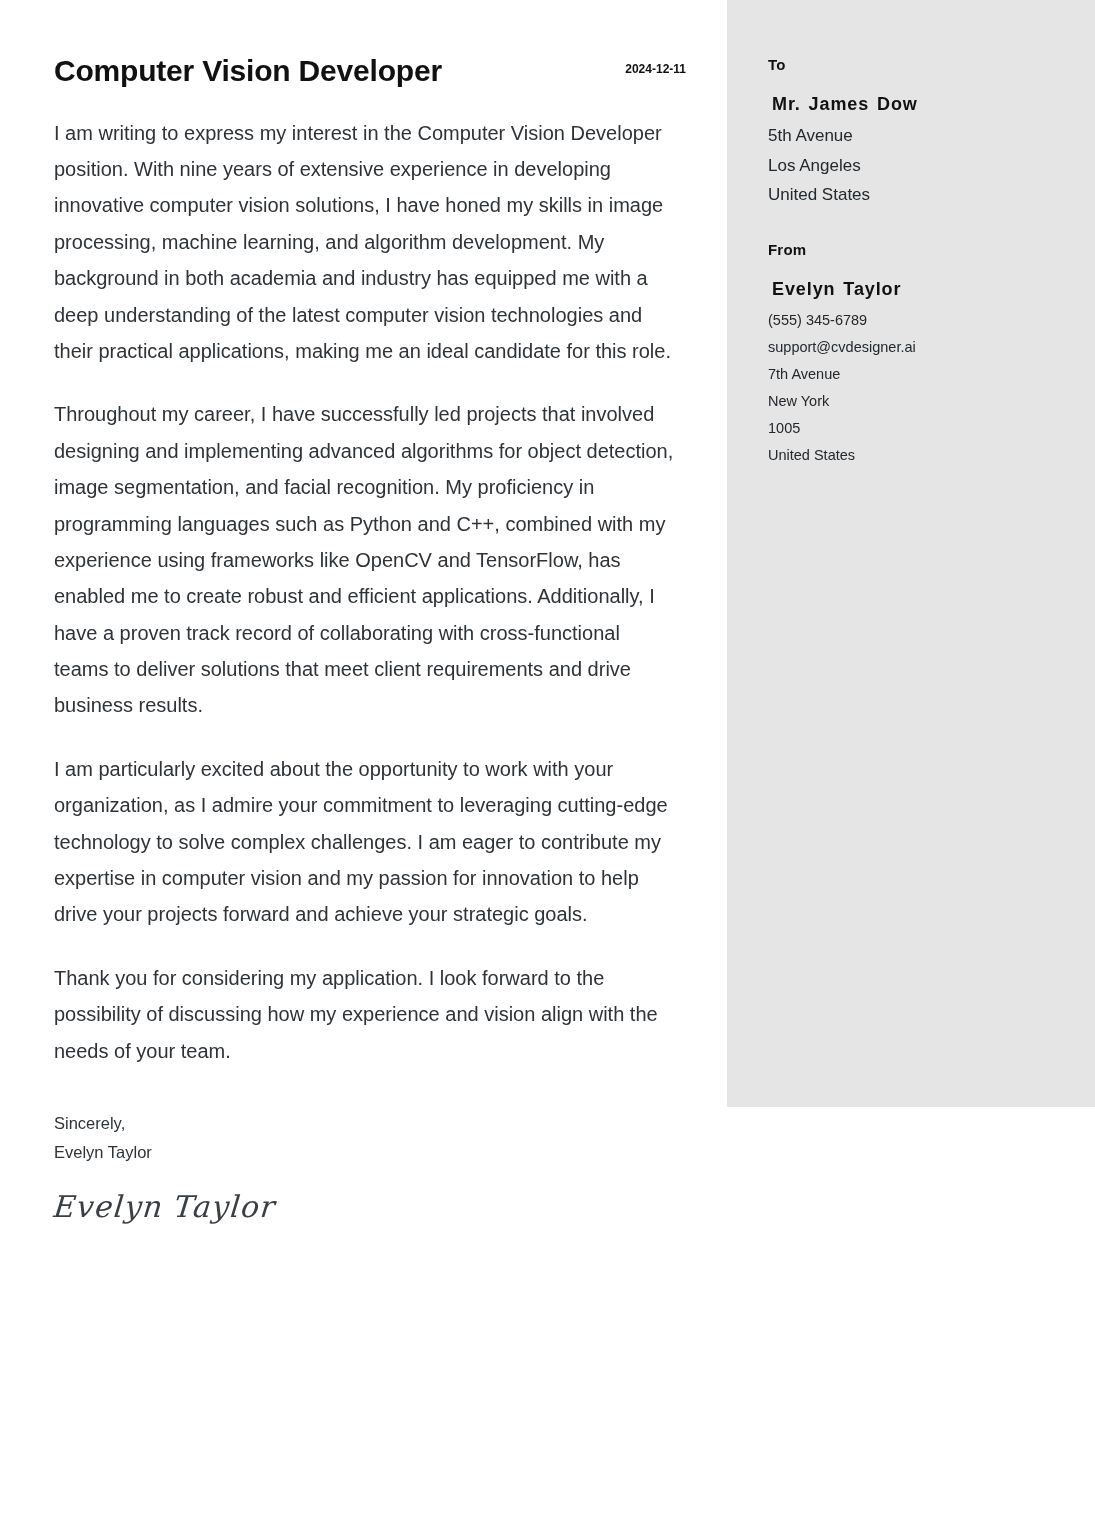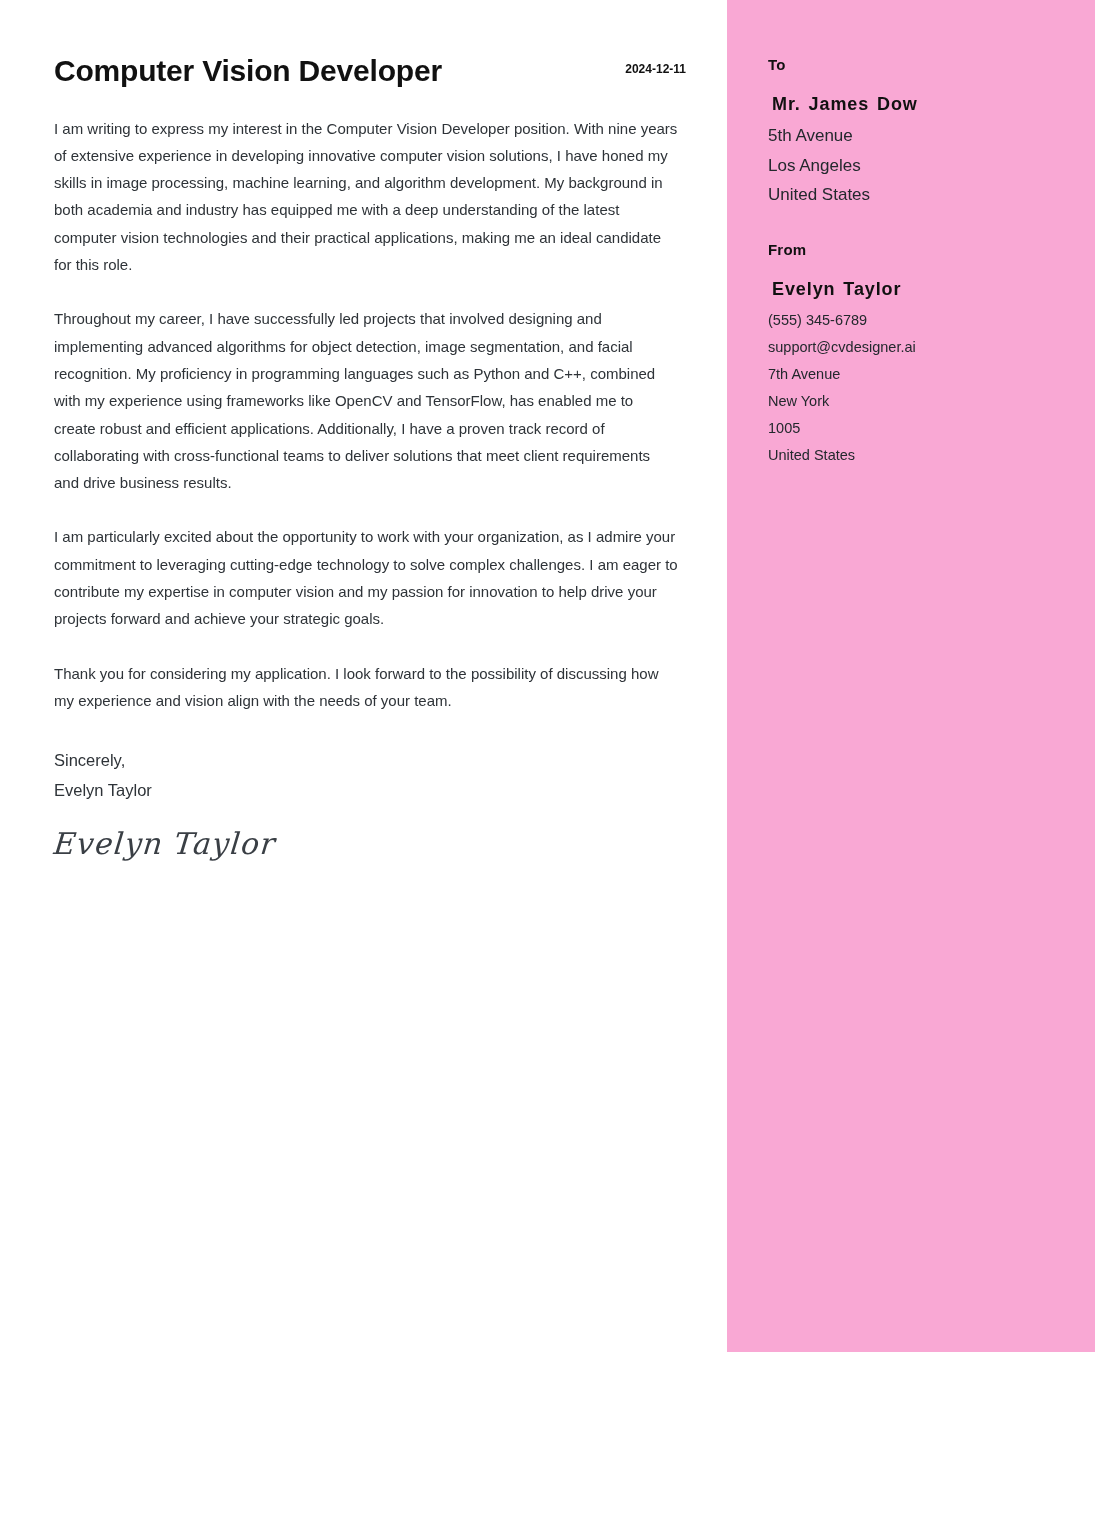--- a/index.html
+++ b/index.html
@@ -18,22 +18,22 @@
     width: 1095px;
     height: 1536px;
     overflow: hidden;
     background: #ffffff;
   }
   .sidebar {
     position: absolute;
     top: 0;
     left: 727px;
     width: 368px;
-    height: 1352px;
-    background: #f9a8d4;
+    height: 1107px;
+    background: #e5e5e5;
   }
   .sidebar-inner {
     position: absolute;
     top: 56px;
     left: 41px;
     width: 300px;
   }
   .block-label {
     font-size: 15px;
     font-weight: bold;
@@ -107,31 +107,31 @@
     padding-top: 8px;
     white-space: nowrap;
   }
   .greeting {
     font-size: 16.5px;
     color: #2e3338;
     line-height: 1.6;
     margin: 62px 0 0 0;
   }
   .para {
-    font-size: 15px;
+    font-size: 20px;
     color: #2e3338;
     line-height: 1.82;
     margin: 27px 8px 0 0;
     text-align: left;
   }
   .closing {
     font-size: 16.5px;
     color: #2e3338;
     line-height: 1.78;
-    margin: 32px 0 0 0;
+    margin: 40px 0 0 0;
   }
   .closing span {
     display: block;
   }
   .signature {
     margin: 22px 0 0 0;
     font-family: "DejaVu Serif", serif;
     font-style: italic;
     font-size: 30px;
     color: #3a3f45;

